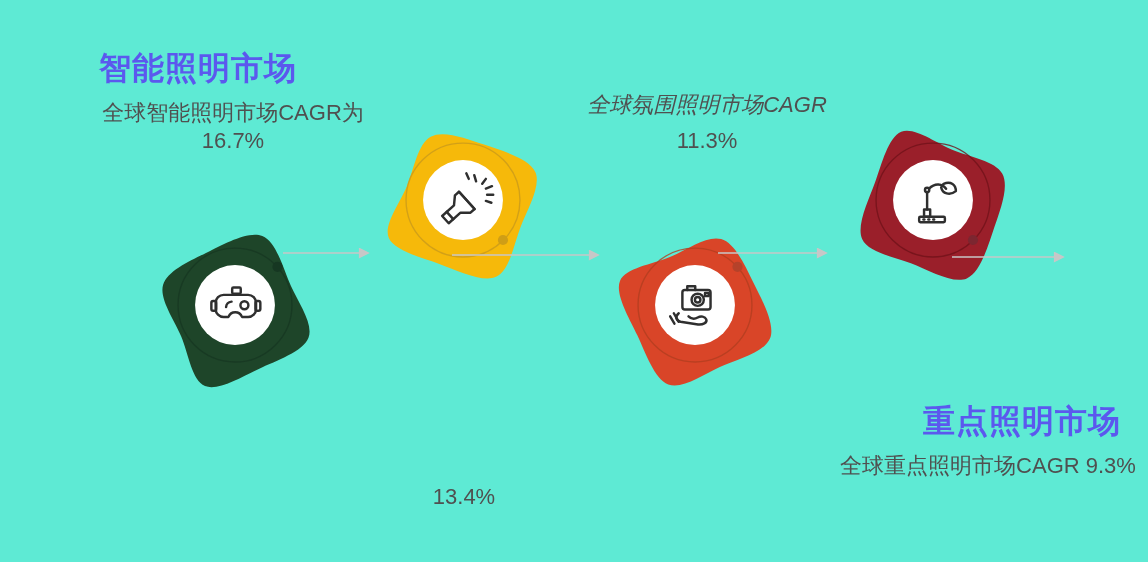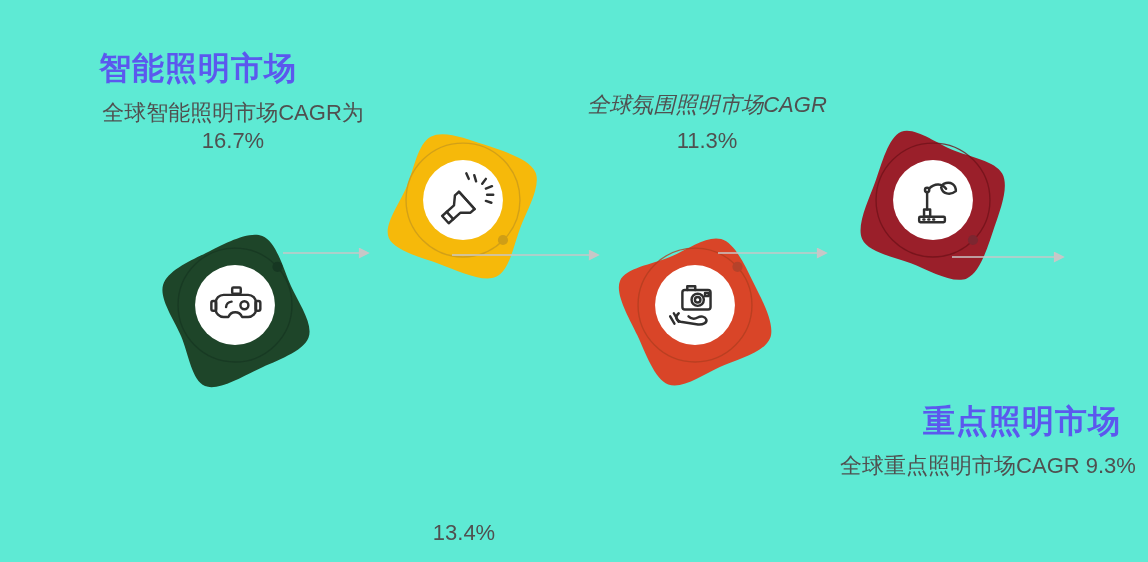--- a/index.html
+++ b/index.html
@@ -35,21 +35,21 @@
     <g transform="translate(65,58) scale(0.72)" fill="none" stroke-width="4" stroke-linecap="round" stroke-linejoin="round" stroke="#2F2F2F">
       <rect x="44" y="20" width="14" height="10" rx="2"></rect>
       <rect x="10" y="42" width="8" height="16" rx="3"></rect>
       <rect x="82" y="42" width="8" height="16" rx="3"></rect>
       <path d="M30,32 h40 a13,13 0 0 1 13,13 v10 a13,13 0 0 1 -13,13 h-10 c-4,-10 -18,-10 -22,0 h-8 a13,13 0 0 1 -13,-13 v-10 a13,13 0 0 1 13,-13 z"></path>
       <path d="M34,52 a10,10 0 0 1 9,-9"></path>
       <circle cx="64" cy="49" r="6.5"></circle>
     </g>
   </svg>
 
-  <div class="node-subline" style="left:464px;top:483px;margin-top:36px;">13.4%</div>
+  <div class="node-subline" style="left:464px;top:483px;">13.4%</div>
 
   <svg class="node-blob" style="left:378px;top:121px;" viewBox="0 0 200 200">
     <path transform="rotate(65 100 100)" d="M192,100 C191.7,117.3 165.8,138.2 150,154 C134.2,169.8 113.5,195.7 97,195 C80.5,194.3 65.5,165.8 51,150 C36.5,134.2 11,117.2 10,100 C9,82.8 30,62.7 45,47 C60,31.3 82.2,5.5 100,6 C117.8,6.5 136.7,34.3 152,50 C167.3,65.7 192.3,82.7 192,100 Z" fill="#F6B90A"></path>
     <circle cx="100" cy="93" r="67" fill="none" stroke-width="1.6" opacity="0.8" stroke="#C99A1C"></circle>
     <circle cx="100" cy="93" r="47" fill="#ffffff"></circle>
     <circle cx="147" cy="140" r="6" fill="#CF9E16"></circle>
     <g transform="translate(65,58) scale(0.72)" fill="none" stroke-width="4" stroke-linecap="round" stroke-linejoin="round" stroke="#2F2F2F">
       <g transform="rotate(-42 48 58)">
         <path d="M12,48 h26 l12,-11 h9 v38 h-9 l-12,-11 h-26 z"></path>
         <line x1="22" y1="48" x2="22" y2="64"></line>

